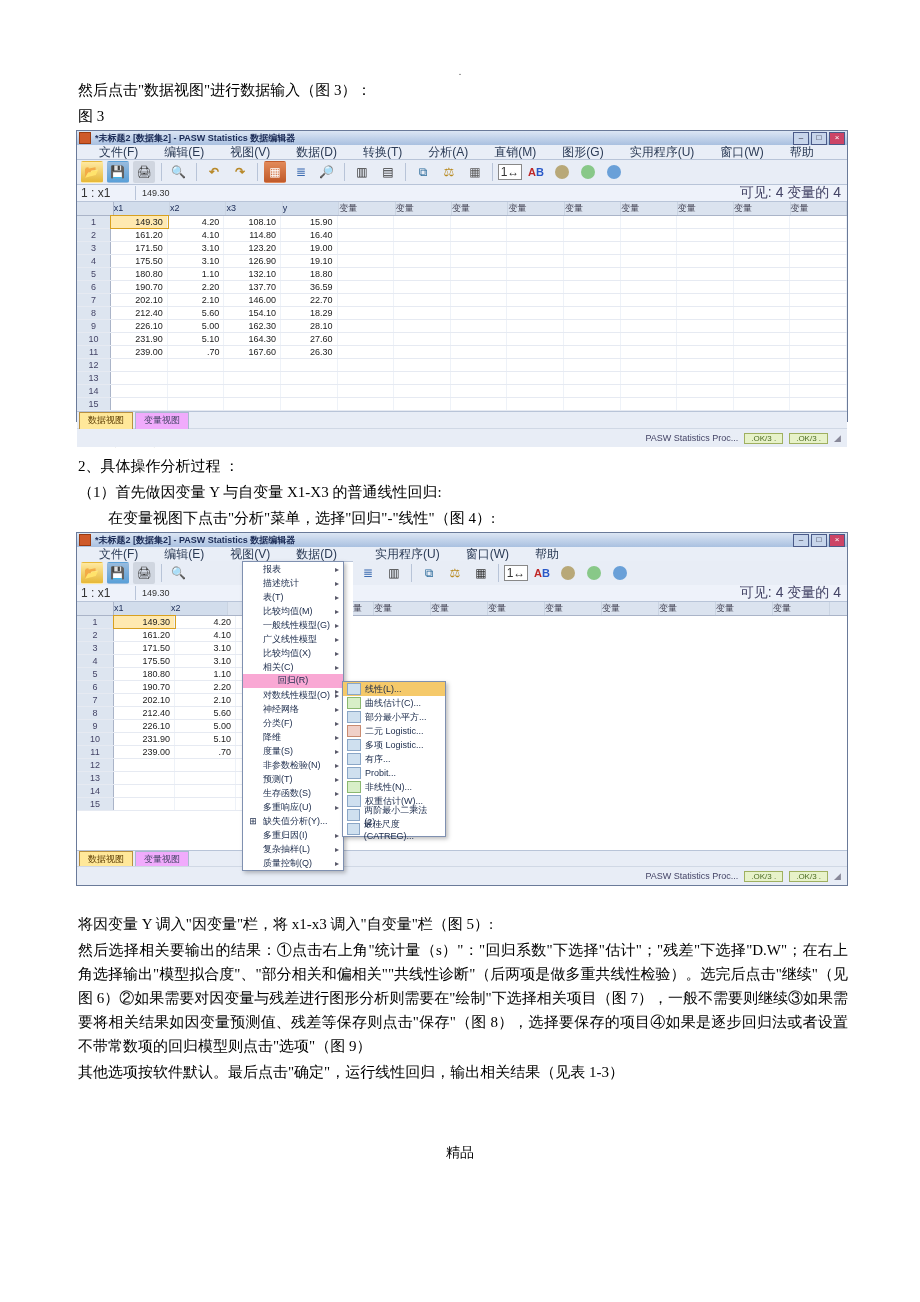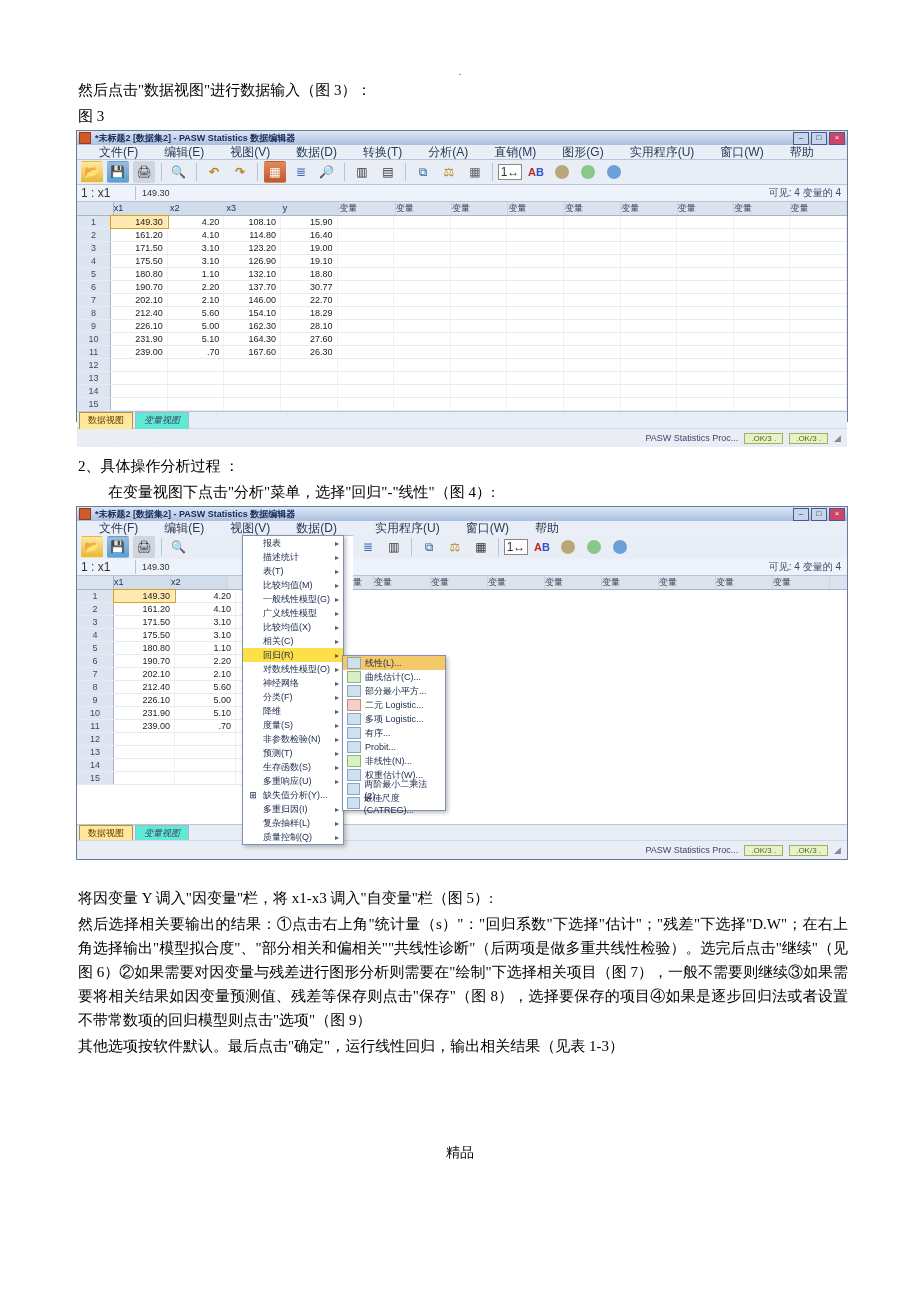--- a/index.html
+++ b/index.html
@@ -29,47 +29,47 @@
   .tb-undo,.tb-redo{ color:#b8892a; font-weight:bold;}
   .tb-grid{ background:linear-gradient(#e28a5a,#c05a2a); color:#fff;}
   .tb-scale{ color:#b88a20;}
   .tb-a{ font-weight:bold; font-size:11px;}
   .tb-a .red{color:#c02828;} .tb-a .blue{color:#2858c8;}
   .tb-circle{ width:14px; height:14px; border-radius:50%; }
 
   .celladdr { height:16px; background:#eef2fa; border-bottom:1px solid #b8c4d8; display:flex; align-items:center;}
   .celladdr .lbl{ width:50px; border-right:1px solid #b8c4d8; font-size:12px; padding:0 4px;}
   .celladdr .val{ padding:0 6px; font-size:9px;}
-  .celladdr .rinfo{ margin-left:auto; font-size:10px; color:#446; padding-right:6px;}
+  .celladdr .rinfo{ margin-left:auto; font-size:14px; color:#446; padding-right:6px;}
 
   
   .grid-wrap { background:#fff; height:auto; }
   .colhdr { display:flex; background:#dbe3ef; border-bottom:1px solid #aab4c8;}
   .colhdr .rowh { width:36px; height:13px; border-right:1px solid #aab4c8;}
   .colhdr .ch { width:56px; height:13px; border-right:1px solid #cad4e2; font-size:9px; line-height:13px; color:#445;}
   .colhdr .ch.used{ color:#1a2a55; background:#d2ddec;}
 
   .datarows .dr { display:flex; height:12px; border-bottom:1px solid #e6eaf2;}
   .dr .rh{ width:36px; background:#dde5f0; border-right:1px solid #aab4c8; font-size:9px; text-align:center; line-height:12px; color:#446;}
   .dr .dc{ width:56px; border-right:1px solid #eef2f8; font-size:9px; text-align:right; padding-right:4px; line-height:12px; color:#1a1a1a;}
   .dr .dc.sel{ background:#ffe9b0; outline:1px solid #d8a020;}
 
   
   .bottomtabs{ display:flex; height:16px; background:#e8edf6; border-top:1px solid #b8c4d8; align-items:center;}
   .btab{ height:15px; font-size:9px; padding:1px 8px 0 8px; border:1px solid #b89040; border-bottom:none; margin-left:2px; background:#ffe89a; color:#5a3a00;}
-  .btab.inact{ background:#5eead4; border-color:#a9b8ce; color:#446;font-style:italic;}
+  .btab.inact{ background:#f0abfc; border-color:#a9b8ce; color:#446;}
 
   .status{ height:18px; background:#e8edf6; border-top:1px solid #d0d8e5; display:flex; justify-content:flex-end; align-items:center; gap:6px; padding:0 6px; font-size:9px; color:#446;}
   .ready{ padding:0 6px; border:1px solid #9fb060; background:#e7f2c9; color:#4a6a20; font-size:8px;}
 
   
   .menu-drop { position:absolute; top:28px; left:165px; width:100px; background:#fff; border:1px solid #7f90b0; box-shadow:2px 2px 4px rgba(0,0,0,.25); z-index:5;}
   .menu-drop .mi{ display:flex; align-items:center; height:14px; font-size:9px; padding:0 4px; color:#1a2a4a; position:relative;}
   .menu-drop .mi .arr{ margin-left:auto; font-size:8px; color:#556;}
-  .menu-drop .mi.hl{ background:#fde047;}
+  .menu-drop .mi.hl{ background:#f9a8d4;flex-direction:column;}
   .menu-drop .mi .mico{ width:12px; height:10px; margin-right:4px; display:inline-flex; align-items:center; justify-content:center; font-size:9px;}
 
   .submenu { position:absolute; top:148px; left:265px; width:102px; background:#fff; border:1px solid #7f90b0; box-shadow:2px 2px 4px rgba(0,0,0,.25); z-index:6;}
   .submenu .si{ display:flex; align-items:center; height:14px; font-size:9px; padding:0 4px; color:#1a2a4a;}
   .submenu .si.hl{ background:#f5c96a;}
   .submenu .si .sico{ width:12px; height:10px; margin-right:4px; background:#cfe0ef; border:1px solid #8aa6c6;}
   .submenu .si .sico.g{ background:#d8efc8; border-color:#8ab870;}
   .submenu .si .sico.r{ background:#f0d0c8; border-color:#c88a70;}
 
   
@@ -248,21 +248,21 @@
             <div class="dc blank"></div>
             <div class="dc blank"></div>
             <div class="dc blank"></div>
             <div class="dc blank"></div>
           </div>
           <div class="dr">
             <div class="rh">6</div>
             <div class="dc">190.70</div>
             <div class="dc">2.20</div>
             <div class="dc">137.70</div>
-            <div class="dc">30.77</div>
+            <div class="dc">36.59</div>
             <div class="dc blank"></div>
             <div class="dc blank"></div>
             <div class="dc blank"></div>
             <div class="dc blank"></div>
             <div class="dc blank"></div>
             <div class="dc blank"></div>
             <div class="dc blank"></div>
             <div class="dc blank"></div>
             <div class="dc blank"></div>
           </div>
@@ -419,20 +419,21 @@
     <div class="status">
       <span>PASW Statistics Proc...</span>
       <span class="ready">.OK/3 .</span>
       <span class="ready">.OK/3 .</span>
       <span style="color:#889">◢</span>
     </div>
   </div>
 
   <p class="doc-text">完成数据输入</p>
   <p class="doc-text">2、具体操作分析过程 ：</p>
+  <p class="doc-text">（1）首先做因变量 Y 与自变量 X1-X3 的普通线性回归:</p>
   <p class="doc-text" style="padding-left:2em">在变量视图下点击"分析"菜单，选择"回归"-"线性"（图 4）:</p>
 
   <div class="app" id="app2" style="height:352px;">
     <div class="titlebar">
       <div class="title-ico"></div>
       <div class="title-txt">*未标题2 [数据集2] - PASW Statistics 数据编辑器</div>
       <div class="winbtns">
         <div class="winbtn">–</div>
         <div class="winbtn">□</div>
         <div class="winbtn close">×</div>

